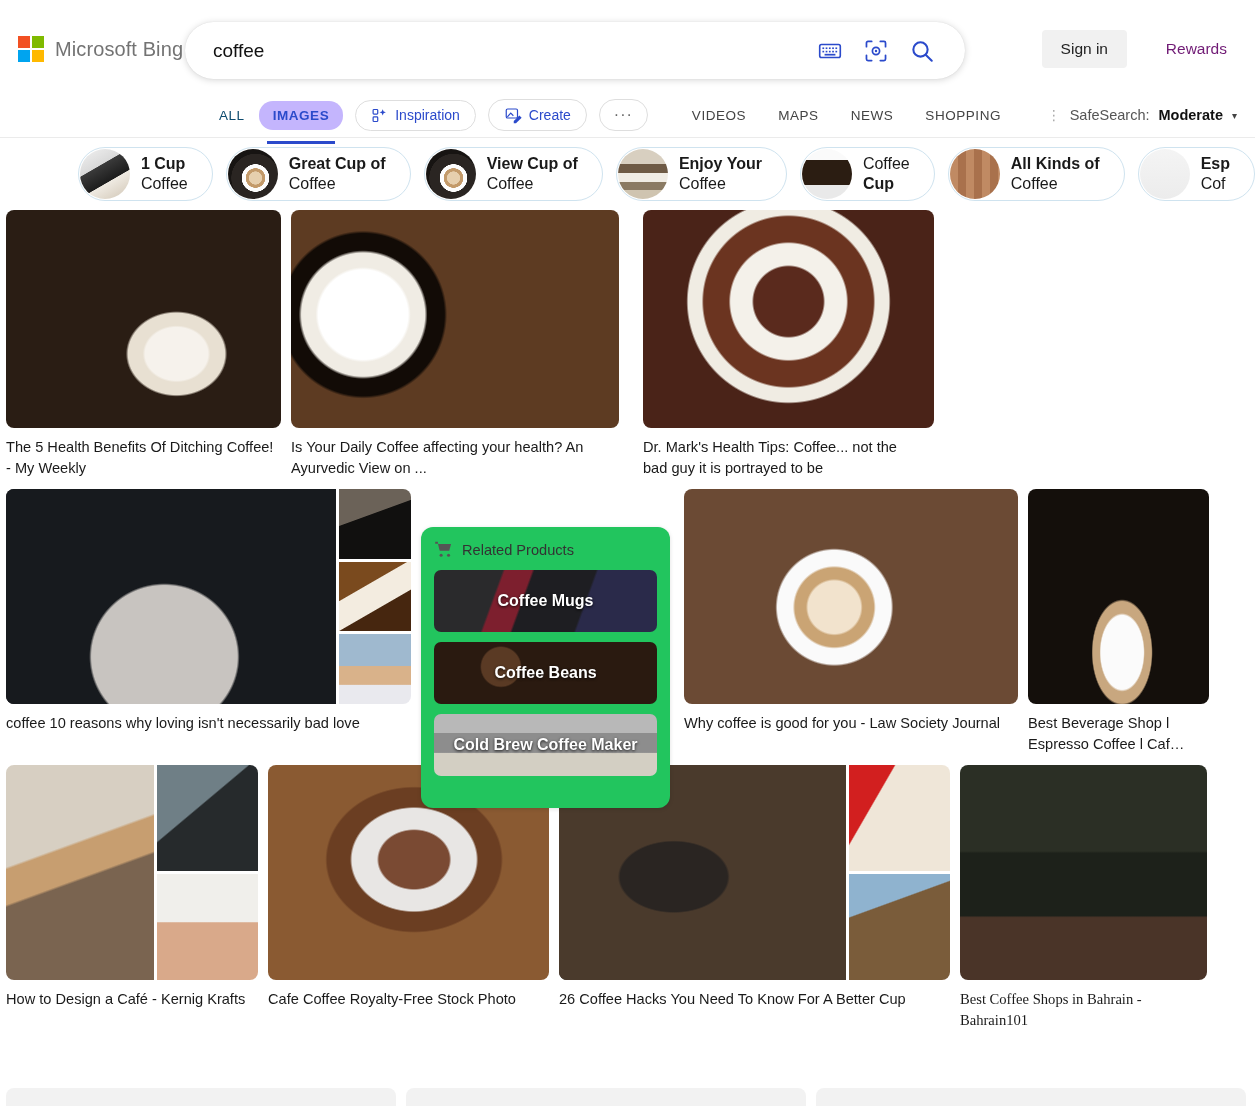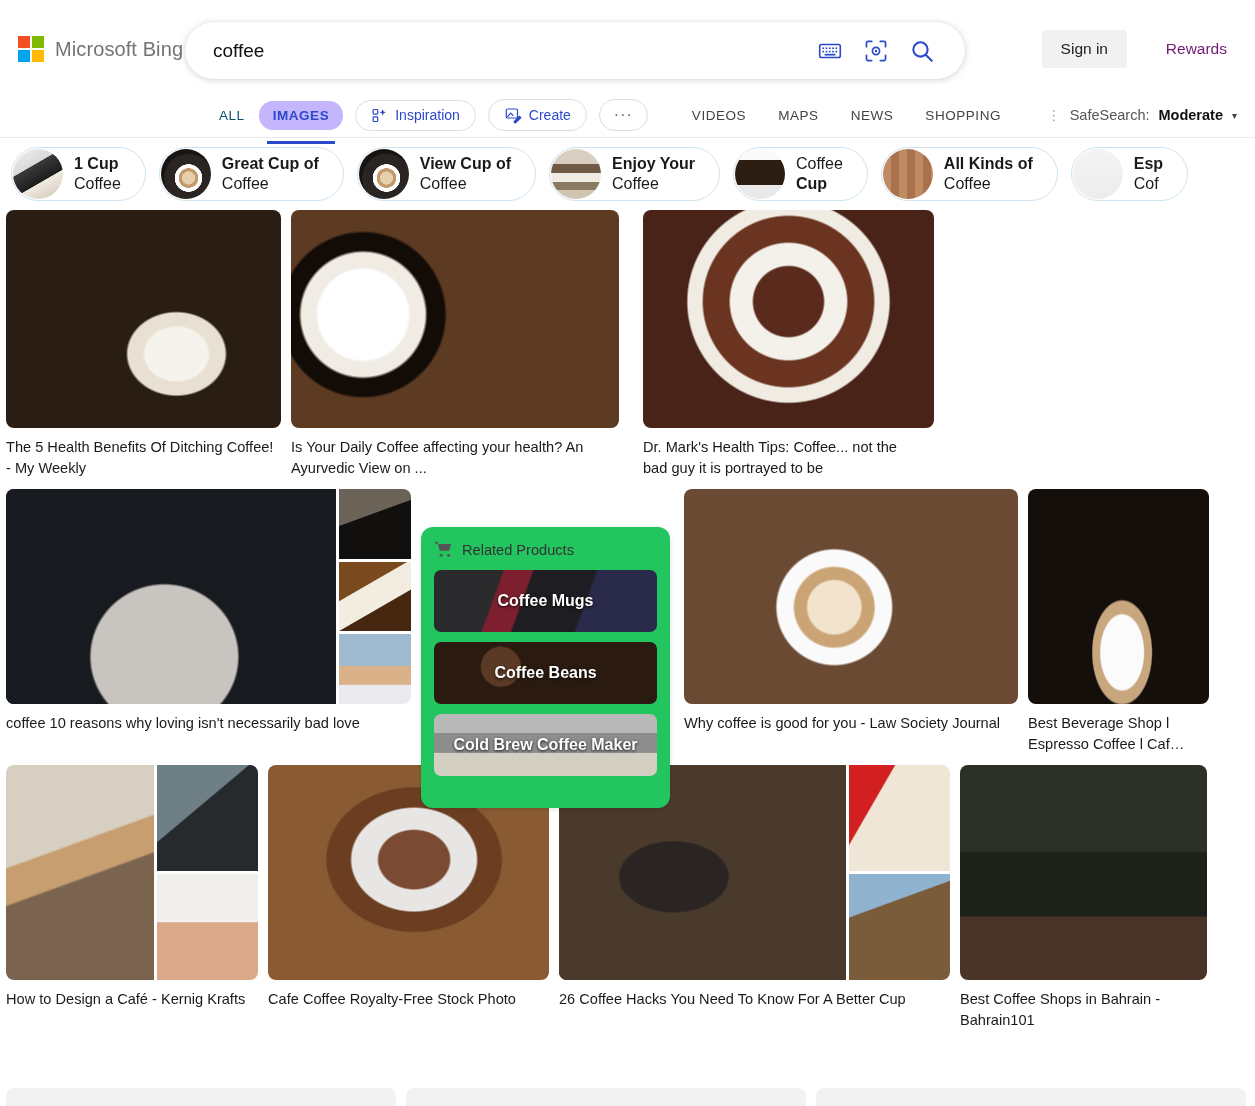--- a/index.html
+++ b/index.html
@@ -88,21 +88,21 @@
   }
   .vdots { color:#aaa; font-size:14px; letter-spacing:0; line-height:1; cursor:pointer; }
   .ss-label { font-size:14.5px; color:#555; }
   .ss-value { font-size:14.5px; color:#111; font-weight:bold; cursor:pointer; }
   .caret { font-size:10px; color:#444; }
 
   
   .pills {
     position:relative; height:72px;
     display:flex; align-items:center; gap:13px;
-    padding-left:11px; overflow:hidden;
+    padding-left:11px; overflow:hidden;justify-content:flex-end;
   }
   .pill {
     flex:0 0 auto;
     display:flex; align-items:center; gap:11px;
     height:54px; padding-right:24px;
     border:1px solid #cfe3ef; border-radius:27px;
     background:#fff; cursor:pointer;
   }
   .pill-thumb {
     width:50px; height:50px; border-radius:50%;
@@ -358,21 +358,21 @@
       <div class="tile" style="width: 391px;">
         <div class="composite" style="height: 215px;">
           <div style="width: 287px; height: 215px; background: radial-gradient(at 40% 52%, rgb(42, 37, 34) 0px, rgb(42, 37, 34) 22%, rgb(74, 58, 44) 23%, rgb(74, 58, 44) 100%), linear-gradient(rgb(58, 46, 34), rgb(34, 26, 18));"></div>
           <div class="comp-strip" style="width: 101px;">
             <div style="width: 100%; height: 106px; background: linear-gradient(120deg, rgb(210, 31, 31) 0px, rgb(210, 31, 31) 28%, rgb(239, 230, 216) 29%, rgb(239, 230, 216) 100%);"></div>
             <div style="width: 100%; height: 106px; background: linear-gradient(160deg, rgb(143, 179, 207) 0px, rgb(143, 179, 207) 30%, rgb(122, 92, 58) 31%, rgb(122, 92, 58) 100%);"></div>
           </div>
         </div>
         <div class="cap">26 Coffee Hacks You Need To Know For A Better Cup</div>
       </div>
-      <div class="tile" style="width: 255px;">
+      <div class="tile" style="width: 255px; font-family: Liberation Serif, serif;">
         <div class="thumb" style="width: 247px; height: 215px; background: linear-gradient(rgb(43, 47, 37) 0px, rgb(43, 47, 37) 40%, rgb(29, 33, 26) 41%, rgb(29, 33, 26) 70%, rgb(74, 52, 40) 71%, rgb(74, 52, 40) 100%);"></div>
         <div class="cap">Best Coffee Shops in Bahrain - Bahrain101</div>
       </div>
     </div>
   </div>
 
 <div class="rp-card">
   <div class="rp-head">
     <svg width="19" height="19" viewBox="0 0 24 24" fill="#555">
       <path d="M1.5 2.2h3.2l.7 3h16.2l-2.4 8.3H7.3L6.5 11 5 4.6H1.5z"></path>

